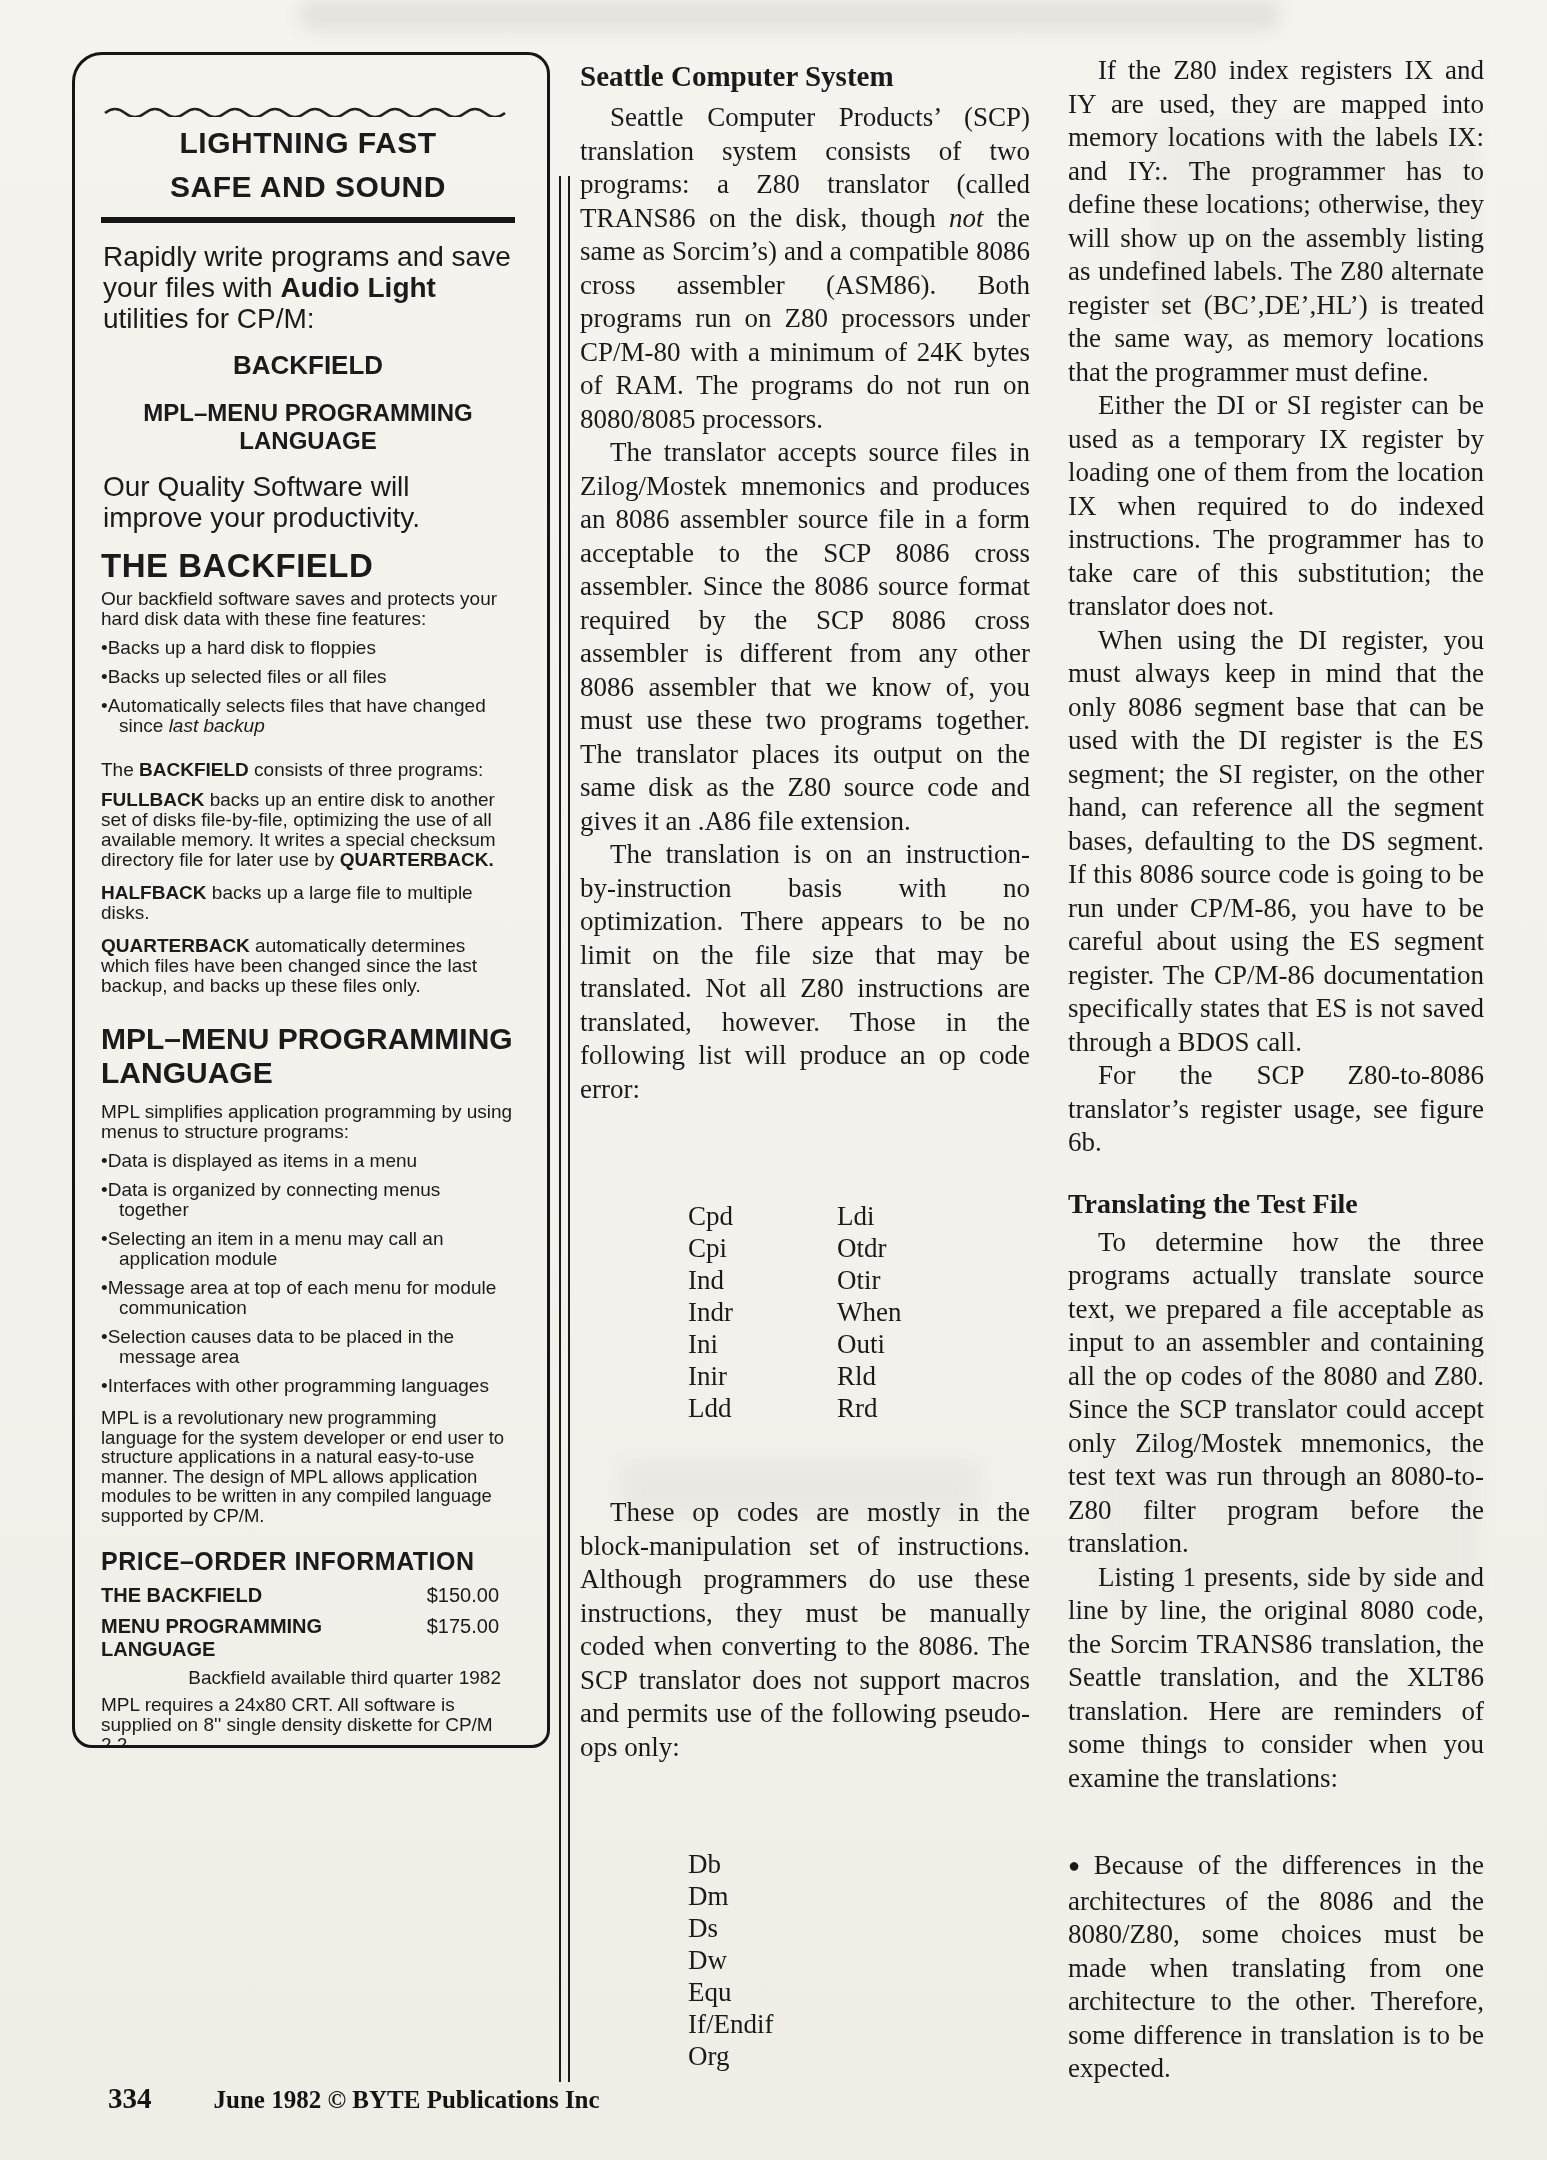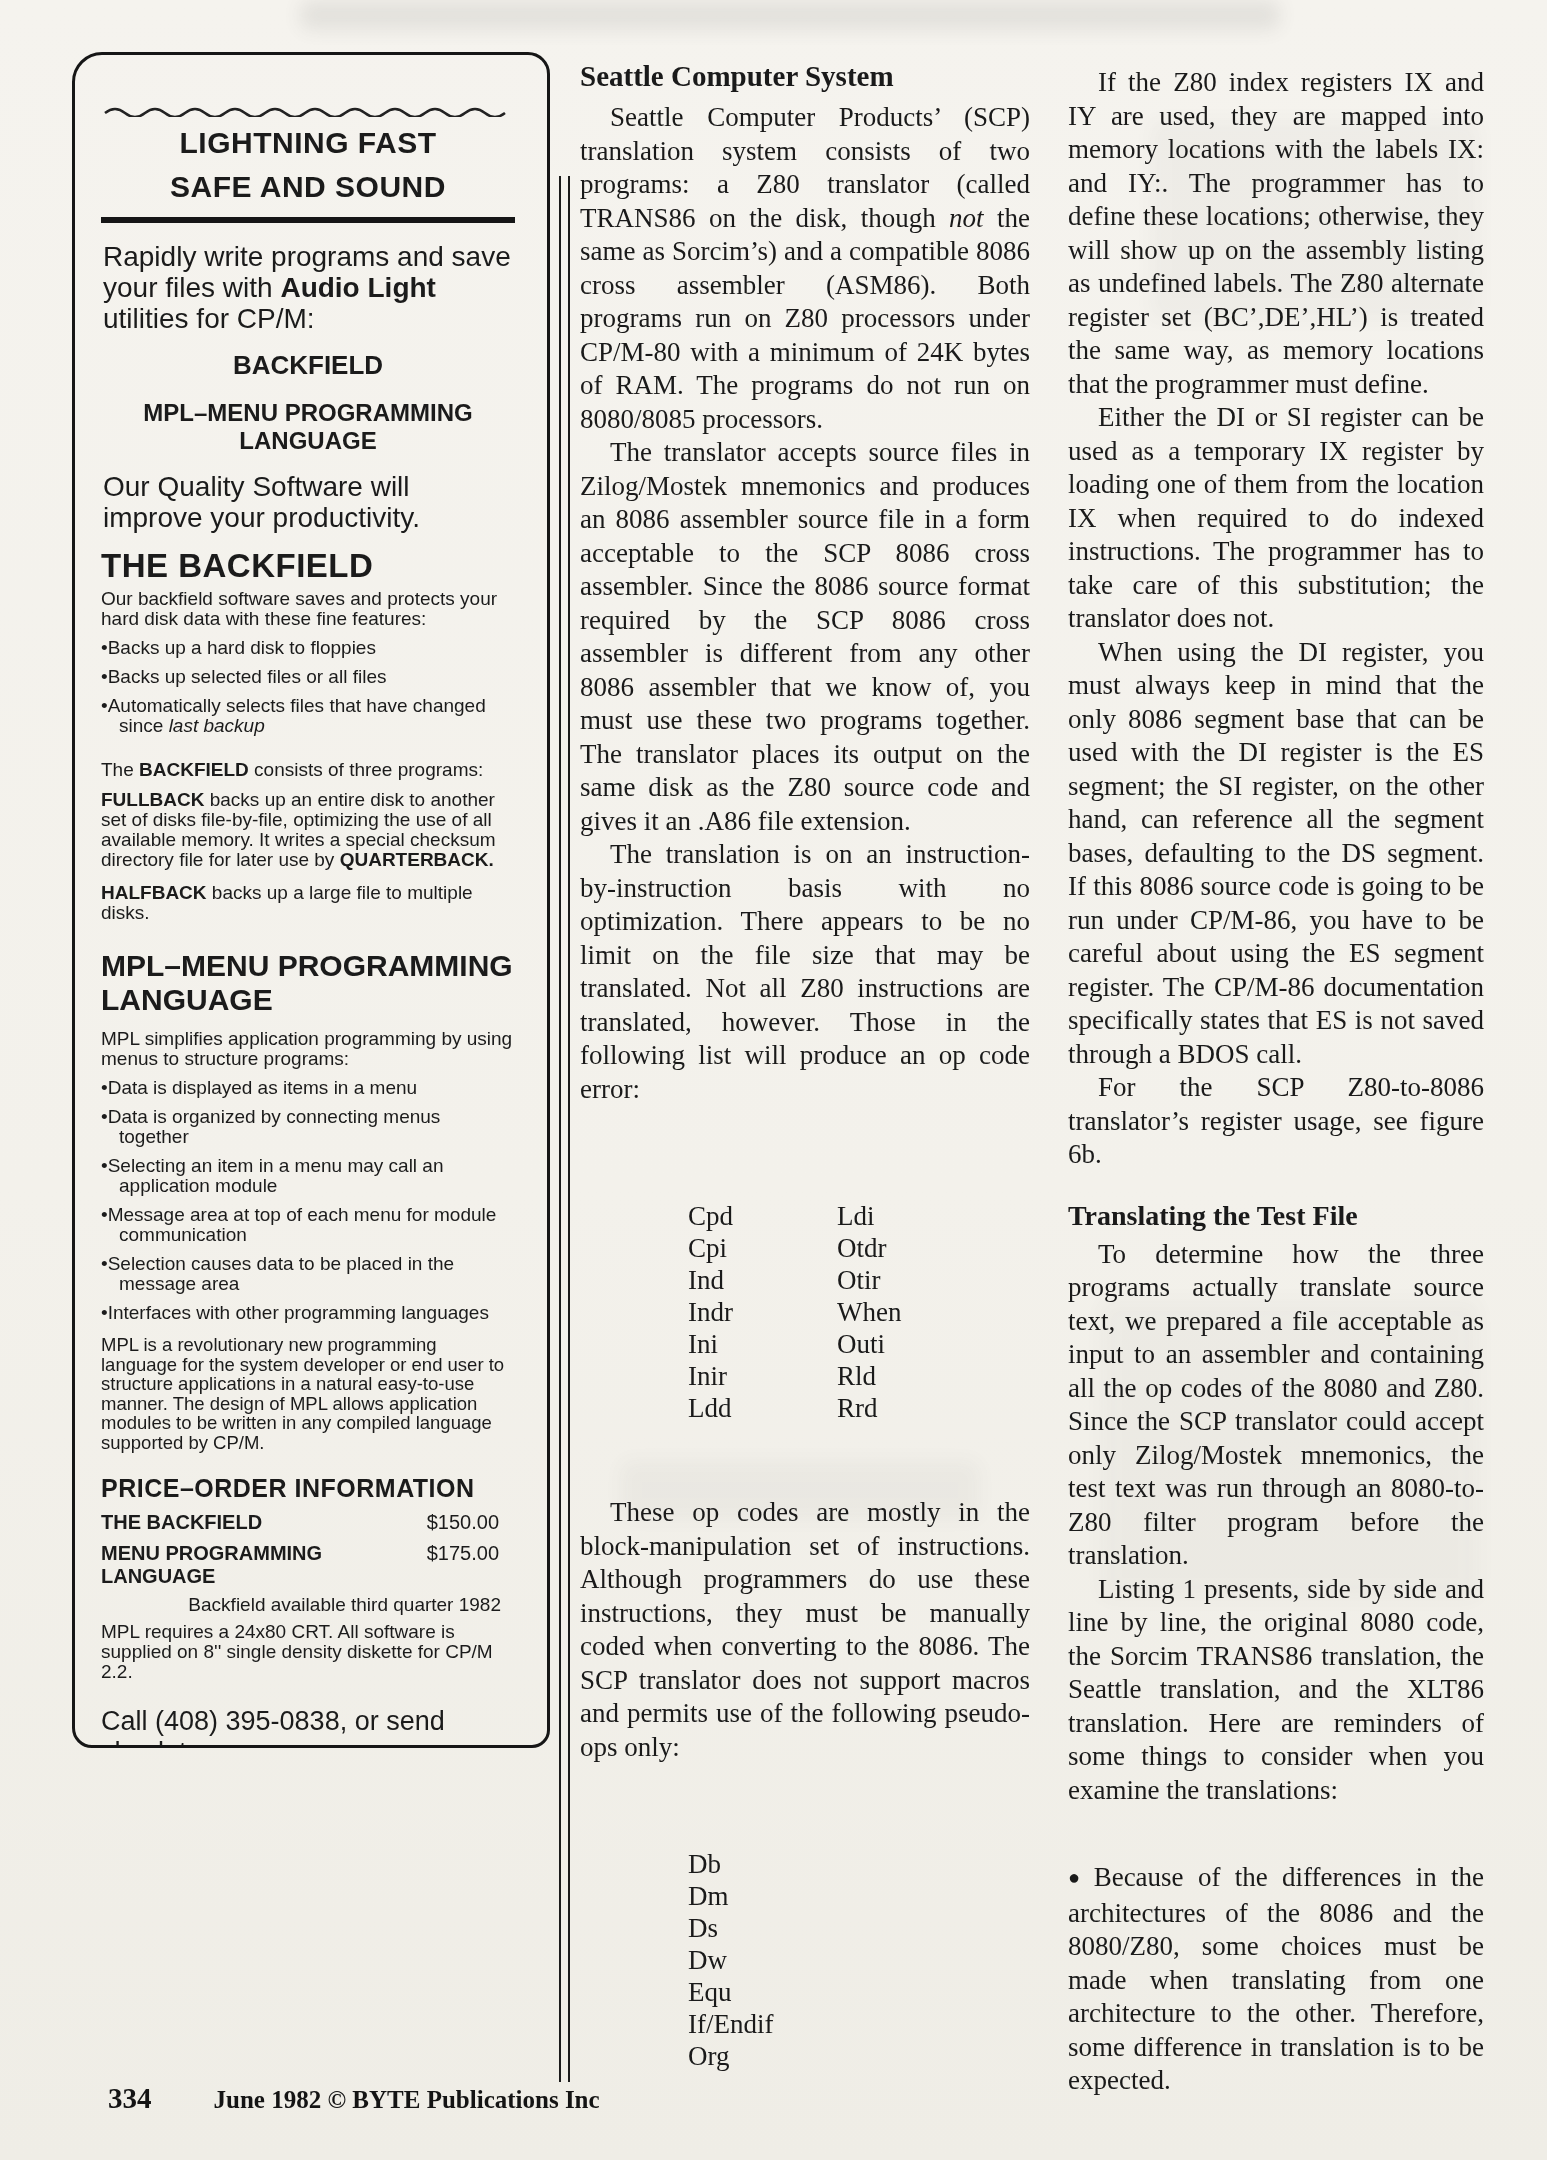--- a/index.html
+++ b/index.html
@@ -41,21 +41,21 @@
   .co-name{font-weight:bold;font-size:26px;}
   .co-addr{font-size:25px;line-height:28px;}
   .tax-note{font-style:italic;font-size:19px;margin:12px 0 0 0;}
   .dealer{font-size:26px;margin:12px 0 0 0;}
   .tm{font-size:19px;line-height:21px;margin:14px 0 0 0;}
   .tm div{margin:0;}
 
   
   .art{position:absolute;font-family:"Liberation Serif",serif;color:#1a1a1a;}
   .col-mid{left:580px;top:60px;width:450px;}
-  .col-right{left:1068px;top:66px;width:416px;}
+  .col-right{left:1068px;top:54px;width:416px;}
   .art h2{font-size:29px;font-weight:bold;margin:0 0 8px 0;}
   .art h3{font-size:28px;font-weight:bold;margin:28px 0 6px 0;}
   .art p{font-size:27px;line-height:33.5px;text-align:justify;text-indent:30px;margin:0;}
   .art p.bullet-para{text-indent:0;margin-top:54px;}
   .art p.bullet-para::before{content:"\25CF";font-size:20px;margin-right:6px;position:relative;top:-2px;}
   .oplist{display:flex;gap:104px;margin:94px 0 0 108px;font-size:27px;line-height:32px;}
   .oplist div div{margin:0;}
   .gap-after-oplist{margin-top:72px !important;}
   .pseudolist{margin:84px 0 0 108px;font-size:27px;line-height:32px;}
 
@@ -100,20 +100,21 @@
     <p class="ad-bullet">Backs up a hard disk to floppies</p>
     <p class="ad-bullet">Backs up selected files or all files</p>
     <p class="ad-bullet"><span>Automatically selects files that have changed since </span><i>last backup</i></p>
 
     <p class="ad-prog" style="margin-top:24px;"><span>The </span><b>BACKFIELD</b><span> consists of three programs:</span></p>
 
     <p class="ad-prog"><b>FULLBACK</b><span> backs up an entire disk to another set of disks file-by-file, optimizing the use of all available memory. It writes a special checksum directory file for later use by </span><b>QUARTERBACK.</b></p>
 
     <p class="ad-prog" style="margin-top:13px;"><b>HALFBACK</b><span> backs up a large file to multiple disks.</span></p>
 
+    <p class="ad-prog" style="margin-top:13px;"><b>QUARTERBACK</b><span> automatically determines which files have been changed since the last backup, and backs up these files only.</span></p>
 
     <div class="mpl-head">MPL–MENU PROGRAMMING LANGUAGE</div>
     <p class="ad-small" style="margin-top:12px;">MPL simplifies application programming by using menus to structure programs:</p>
 
     <p class="ad-bullet">Data is displayed as items in a menu</p>
     <p class="ad-bullet">Data is organized by connecting menus together</p>
     <p class="ad-bullet">Selecting an item in a menu may call an application module</p>
     <p class="ad-bullet">Message area at top of each menu for module communication</p>
     <p class="ad-bullet">Selection causes data to be placed in the message area</p>
     <p class="ad-bullet">Interfaces with other programming languages</p>

